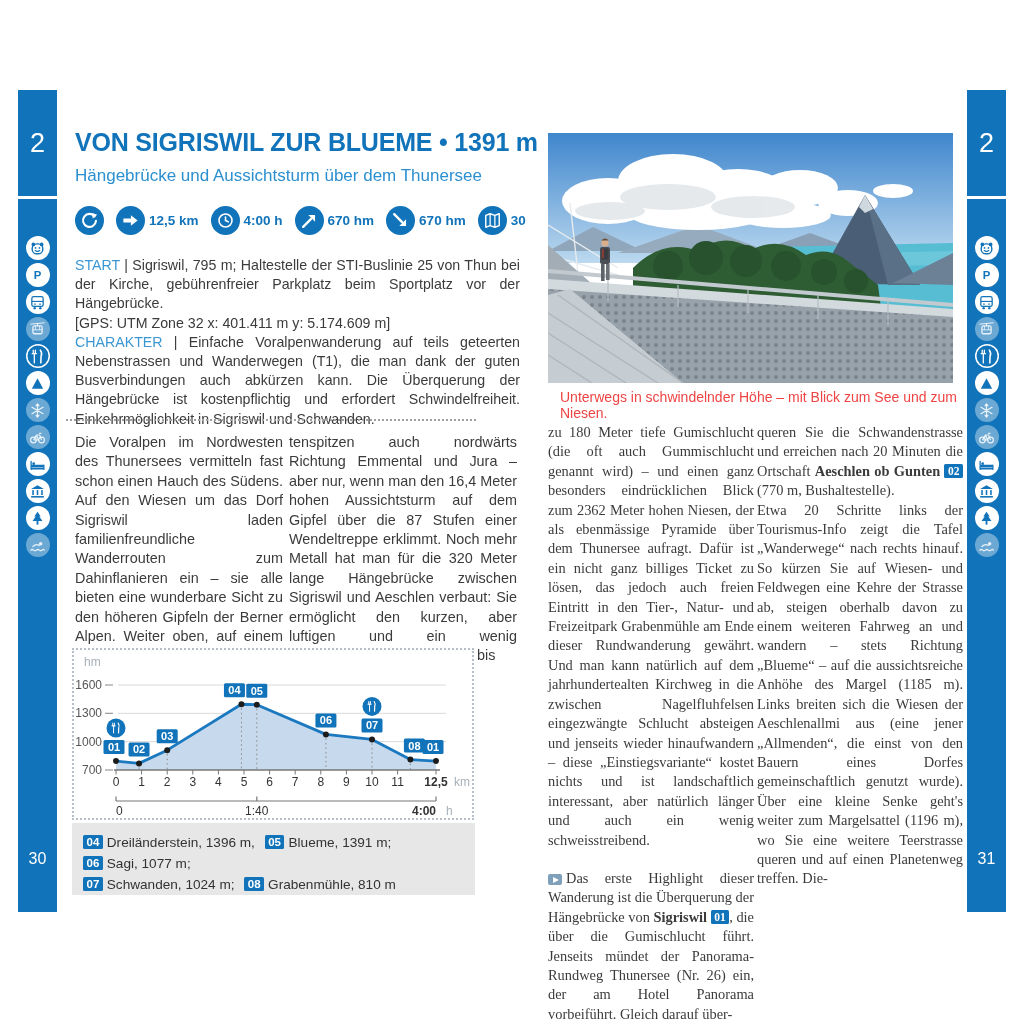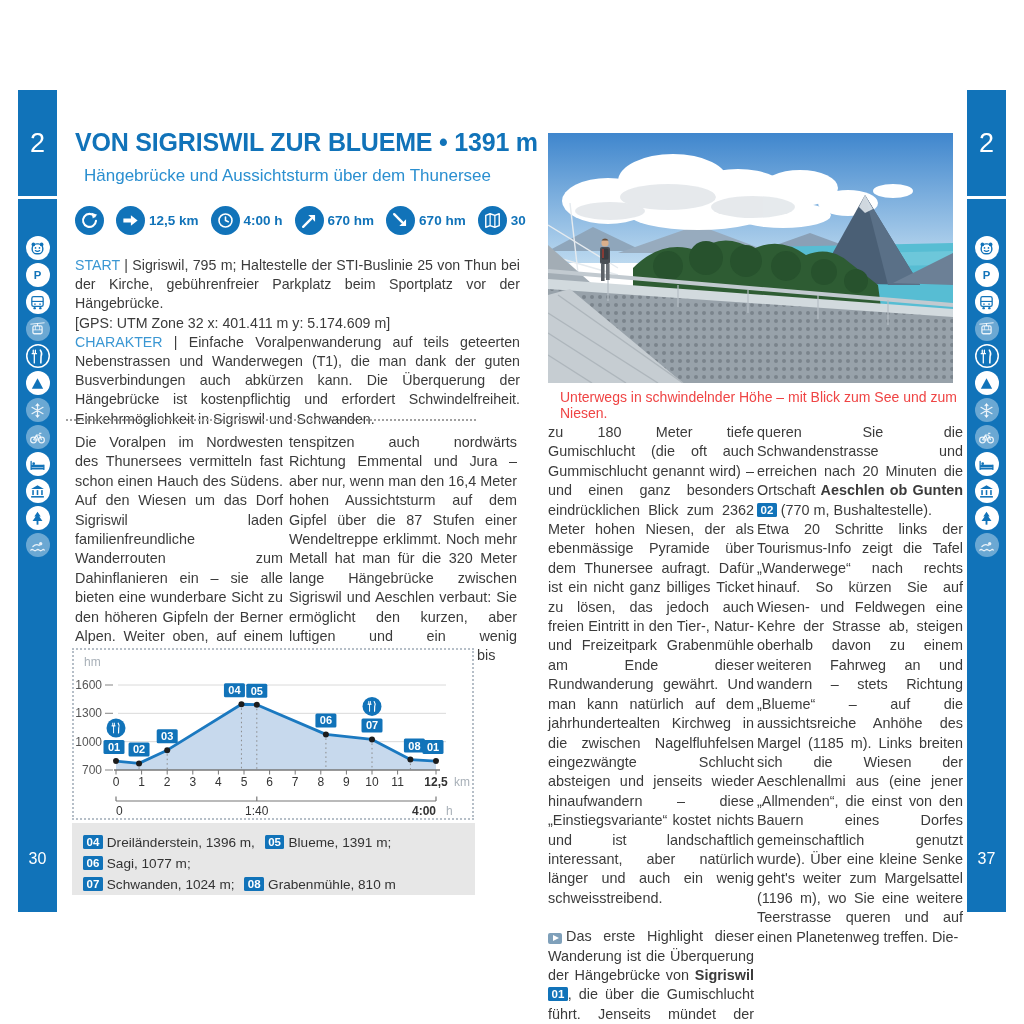--- a/index.html
+++ b/index.html
@@ -14,21 +14,21 @@
   .route-num{position:absolute;top:40px;left:0;width:100%;text-align:center;font-size:27px;line-height:1;}
   .bar-sep{position:absolute;top:106px;left:0;right:0;height:2.5px;background:#fff;}
   .bar-icons{position:absolute;top:146px;left:0;right:0;display:flex;flex-direction:column;align-items:center;gap:3px;}
   .page-num{position:absolute;bottom:44px;left:0;width:100%;text-align:center;font-size:16px;}
   .sicon{width:24px;height:24px;border-radius:50%;background:#fff;color:#1173b9;display:flex;align-items:center;justify-content:center;flex:0 0 auto;}
   .sicon svg{width:17px;height:17px;display:block;}
   .sicon.inverse{background:#1173b9;color:#fff;box-shadow:0 0 0 1.5px #fff inset;}
   .sicon.inactive{background:rgba(255,255,255,.38);color:rgba(255,255,255,.85);}
   
   .title{position:absolute;left:75px;top:128px;font-size:25px;font-weight:bold;color:#1173b9;letter-spacing:-.2px;}
-  .subtitle{position:absolute;left:75px;top:166px;font-size:17px;color:#2b8fd0;margin-left:9px;}
+  .subtitle{position:absolute;left:75px;top:166px;font-size:17px;color:#2b8fd0;}
   .stats{position:absolute;left:75px;top:206px;display:flex;align-items:center;gap:12px;}
   .stat{display:flex;align-items:center;gap:4px;}
   .stat-icon{width:29px;height:29px;border-radius:50%;background:#1173b9;color:#fff;display:flex;align-items:center;justify-content:center;}
   .stat-icon svg{width:19px;height:19px;display:block;}
   .stat-val{color:#1173b9;font-weight:bold;font-size:13.5px;white-space:nowrap;}
   .info{position:absolute;left:75px;top:256px;width:445px;font-size:14.2px;line-height:19.2px;text-align:justify;}
   .info-label{color:#3b97d3;}
   .sep-dotted{position:absolute;left:66px;top:419px;width:410px;border-top:2px dotted #a0a0a0;}
   .bcol{position:absolute;top:433px;font-size:14.4px;line-height:19.4px;text-align:justify;hyphens:none;}
   .bcol1{left:75px;width:208px;}
@@ -39,21 +39,21 @@
   .legend-box{position:absolute;left:72px;top:823px;width:403px;height:72px;background:#e7e7e7;box-sizing:border-box;padding:9px 11px;font-size:13.6px;line-height:21px;color:#333;}
   .wp-badge{display:inline-block;background:#1173b9;color:#fff;font-weight:bold;font-size:11.5px;line-height:14px;padding:0 3.5px;border-radius:1.5px;vertical-align:1px;}
   .legend-box .wp-badge{margin-right:4px;}
   .legend-item{margin-right:6px;white-space:nowrap;}
   
   .photo{position:absolute;left:548px;top:133px;width:405px;height:250px;overflow:hidden;}
   .caption{position:absolute;left:560px;top:389px;width:405px;font-size:14px;color:#ef4444;}
   .rcol{position:absolute;top:423px;font-size:14.4px;line-height:19.4px;text-align:justify;hyphens:none;}
   .rcol1{left:548px;width:206px;}
   .rcol2{left:757px;width:206px;}
-  .rcol p{margin:0;}
+  .rcol p{margin:0;font-family:Liberation Serif, serif;}
   .rcol p + p.gap{margin-top:19px;}
   .play-icon{display:inline-flex;align-items:center;justify-content:center;width:14px;height:11px;background:#7fa0ba;border-radius:2px;margin-right:4px;}
   .play-icon::after{content:"";border-left:6px solid #fff;border-top:3.5px solid transparent;border-bottom:3.5px solid transparent;margin-left:1px;}
   b{font-weight:bold;}
   .defs-hidden{position:absolute;width:0;height:0;overflow:hidden;}
 </style>
 </head>
 <body>
 
 <svg class="defs-hidden" aria-hidden="true">
@@ -281,21 +281,21 @@
         <svg>
           <use href="#sym-tree" xlink:href="#sym-tree"></use>
         </svg>
       </div>
       <div class="sicon inactive">
         <svg>
           <use href="#sym-swim" xlink:href="#sym-swim"></use>
         </svg>
       </div>
     </div>
-  <div class="page-num">37</div>
+  <div class="page-num">31</div>
 </div>
 
 <div class="title">VON SIGRISWIL ZUR BLUEME • 1391 m</div>
 <div class="subtitle">Hängebrücke und Aussichtsturm über dem Thunersee</div>
 <div class="stats" id="stats-row">
     <div class="stat">
       <div class="stat-icon">
         <svg>
           <use href="#sym-roundtrip" xlink:href="#sym-roundtrip"></use>
         </svg>

